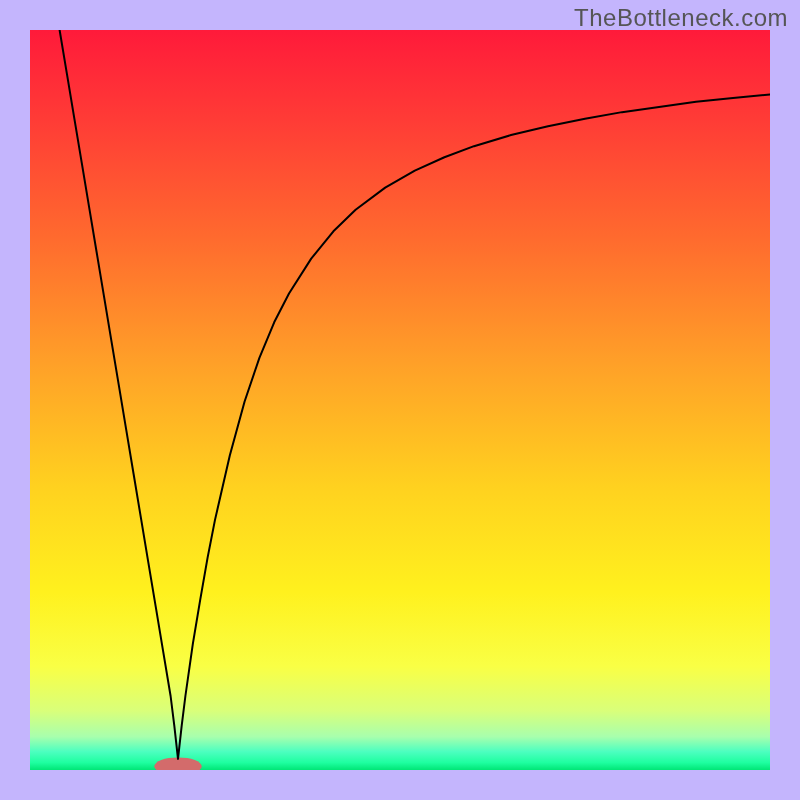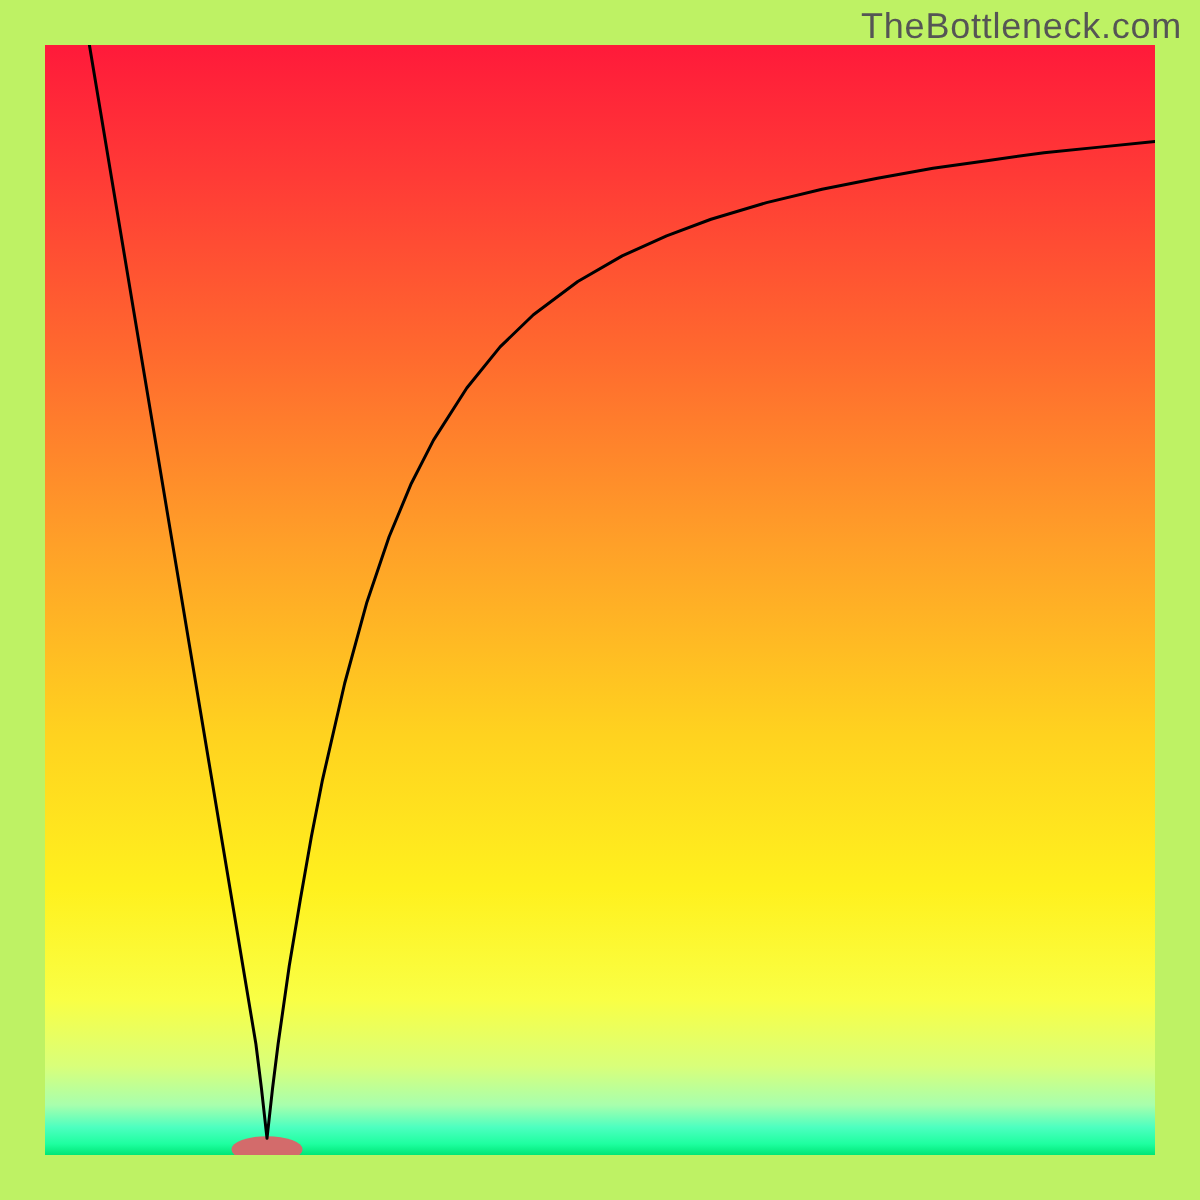--- a/index.html
+++ b/index.html
@@ -6,21 +6,21 @@
     margin: 0;
     padding: 0;
     width: 800px;
     height: 800px;
     overflow: hidden;
     font-family: Arial, Helvetica, sans-serif;
   }
   .frame {
     width: 800px;
     height: 800px;
-    background: #bef264;
+    background: #c4b5fd;
     position: relative;
   }
   .watermark {
     position: absolute;
     top: 4px;
     right: 12px;
     color: #555;
     font-size: 24px;
     font-weight: 500;
     letter-spacing: 0.5px;

